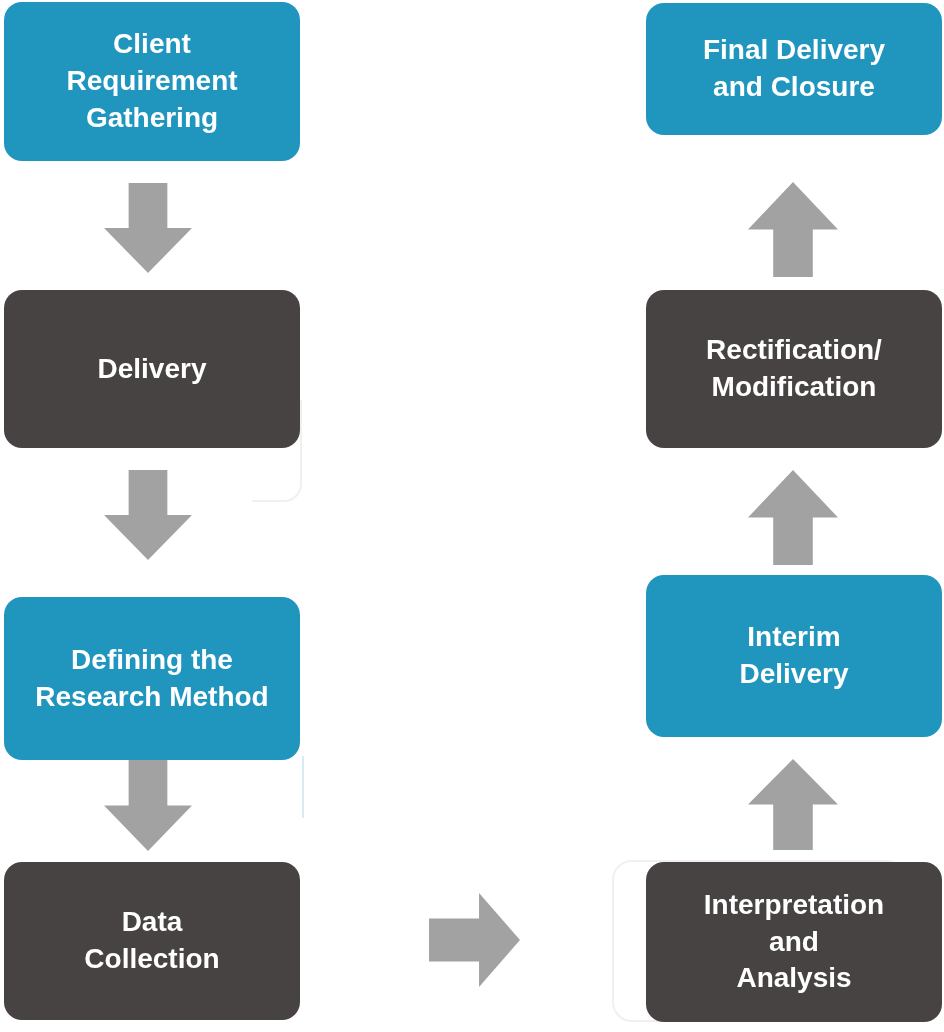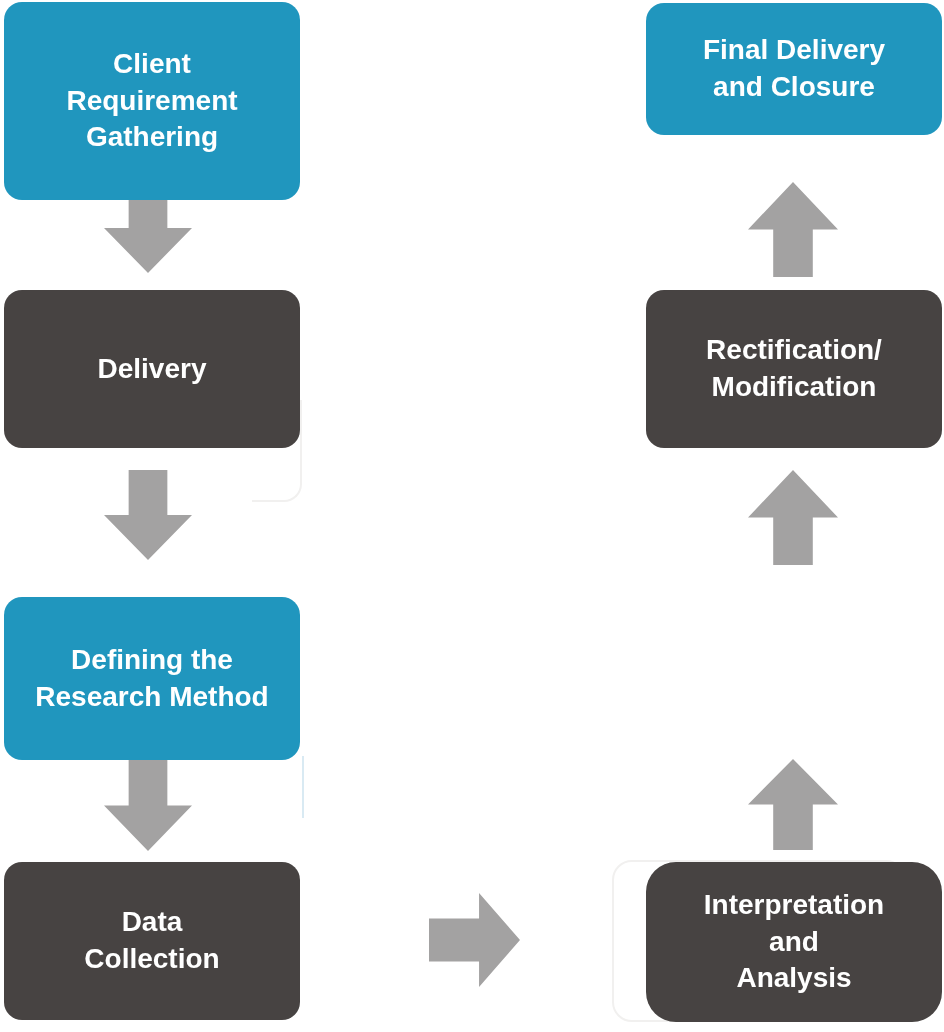--- a/index.html
+++ b/index.html
@@ -62,25 +62,25 @@
     z-index: 0;
   }
   .ghost-line {
     position: absolute;
     left: 302px; top: 756px;
     width: 2px; height: 62px;
     background: var(--ghost-blue, #D9EAF3);
     z-index: 0;
   }
   
-  .pos-n0 { left: 4px;   top: 2px;   height: 198px; }
+  .pos-n0 { left: 4px;   top: 2px;   height: 159px; }
   .pos-n1 { left: 4px;   top: 290px; height: 158px; }
   .pos-n2 { left: 4px;   top: 573px; height: 163px; margin-top: 24px; }
   .pos-n3 { left: 4px;   top: 862px; height: 158px; }
-  .pos-n4 { left: 646px; top: 862px; height: 160px; border-radius: 30px; }
+  .pos-n4 { left: 646px; top: 862px; height: 160px; }
   .pos-n5 { left: 646px; top: 575px; height: 162px; }
   .pos-n6 { left: 646px; top: 290px; height: 158px; text-align: center; }
   .pos-n7 { left: 646px; top: 3px;   height: 132px; }
   .pos-a0 { left: 104px; top: 183px; width: 88px; height: 90px; }
   .pos-a1 { left: 104px; top: 470px; width: 88px; height: 90px; }
   .pos-a2 { left: 104px; top: 760px; width: 88px; height: 91px; }
   .pos-a3 { left: 429px; top: 893px; width: 91px; height: 94px; }
   .pos-a4 { left: 748px; top: 759px; width: 90px; height: 91px; }
   .pos-a5 { left: 748px; top: 470px; width: 90px; height: 95px; }
   .pos-a6 { left: 748px; top: 182px; width: 90px; height: 95px; }
@@ -119,20 +119,24 @@
 
   <div class="arrow right pos-a3"></div>
 
   <div class="node dark pos-n4">
     <span>Interpretation
 and
 Analysis</span>
   </div>
   <div class="arrow up pos-a4"></div>
 
+  <div class="node teal pos-n5">
+    <span>Interim
+Delivery</span>
+  </div>
   <div class="arrow up pos-a5"></div>
 
   <div class="node dark pos-n6">
     <span>Rectification/
 Modification</span>
   </div>
   <div class="arrow up pos-a6"></div>
 
   <div class="node teal pos-n7">
     <span>Final Delivery

